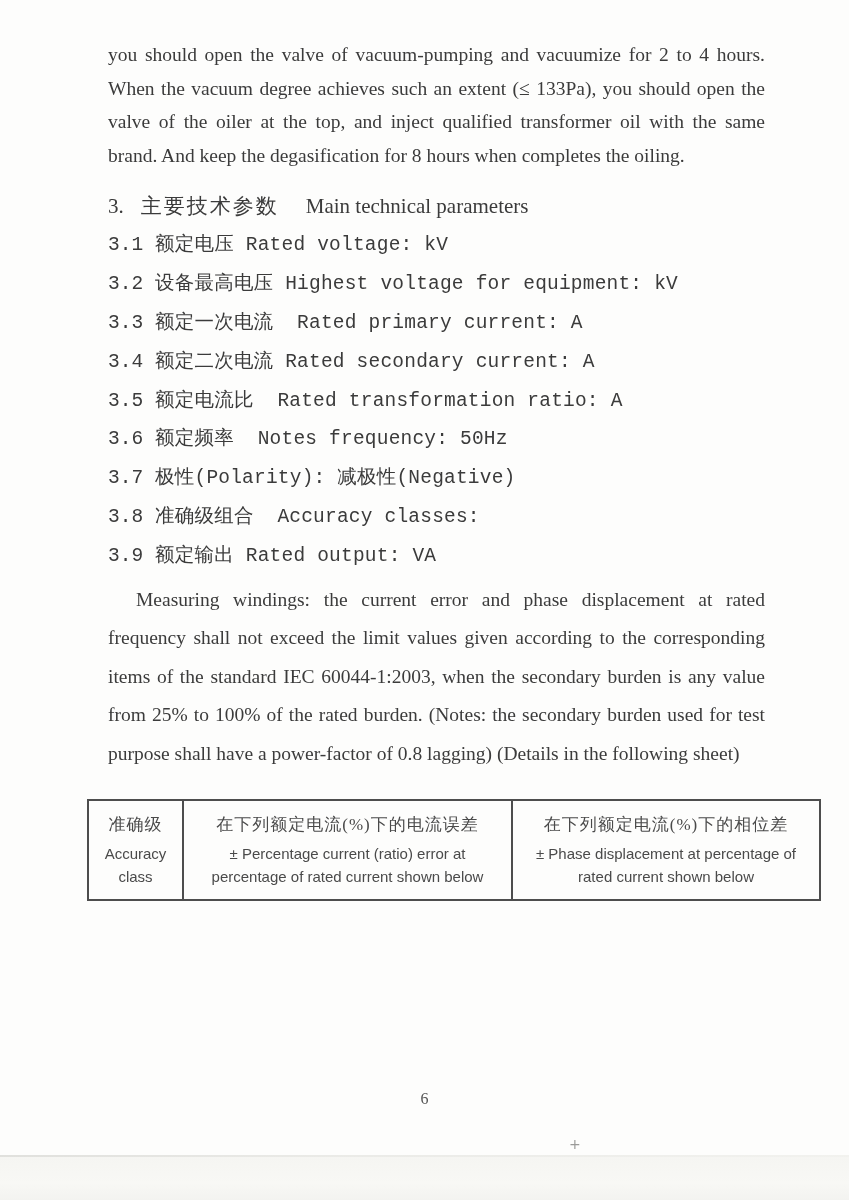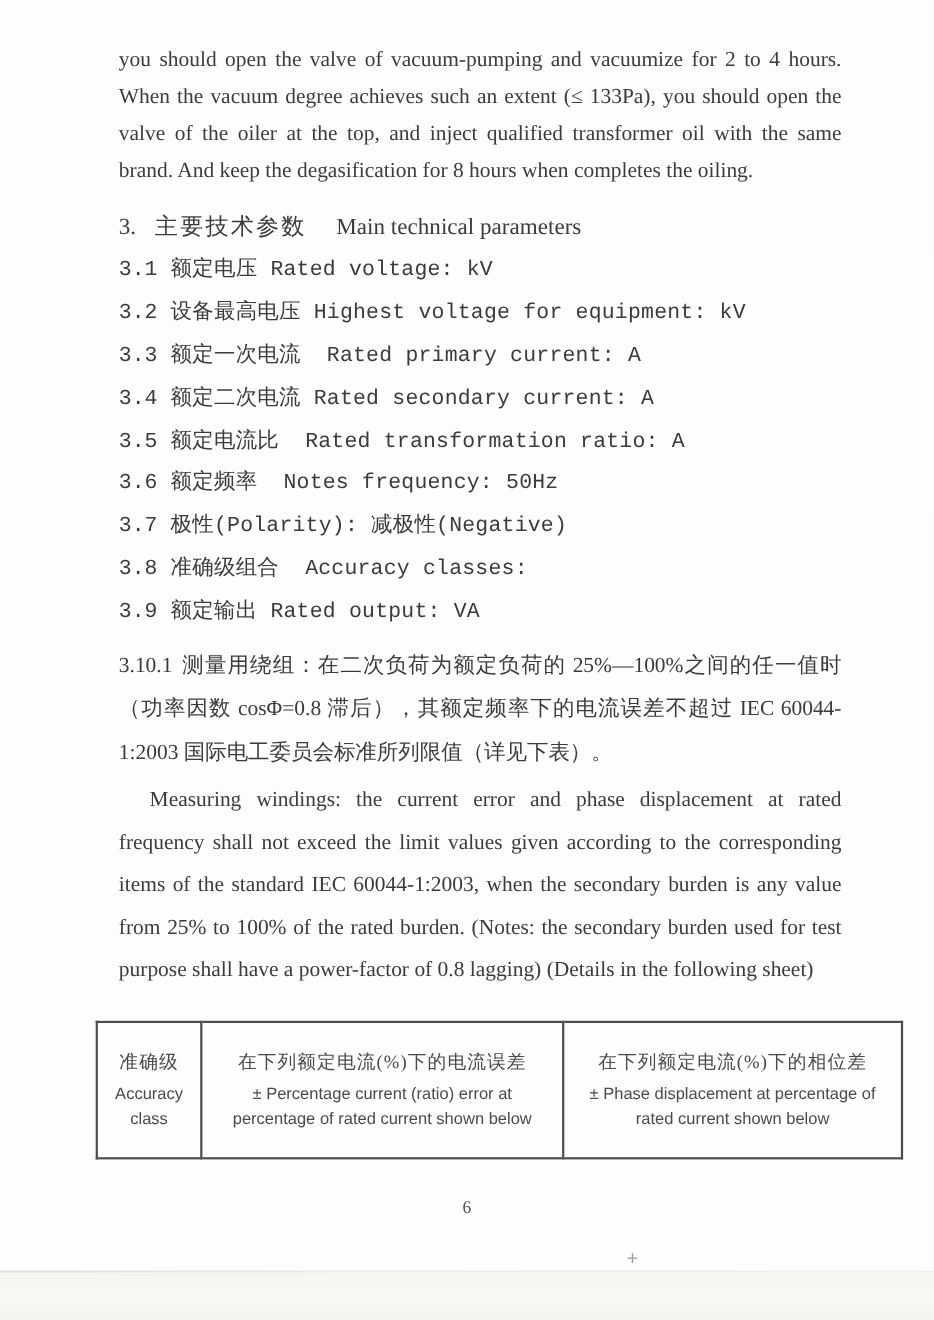--- a/index.html
+++ b/index.html
@@ -70,21 +70,21 @@
     margin-left: -21px;
     width: 690px;
     border-collapse: collapse;
     table-layout: fixed;
   }
   table.accuracy td {
     border: 2px solid #4d4d4d;
     height: 94px;
     text-align: center;
     vertical-align: middle;
-    padding: 14px 6px;
+    padding: 2px 6px;
   }
   .col-1 { width: 81px; }
   .col-2 { width: 315px; }
   .col-3 { width: 294px; }
   .cell-zh {
     font-family: "Liberation Serif", serif;
     font-size: 17px;
     line-height: 26px;
     color: #4a4a4a;
     letter-spacing: 1px;
@@ -168,23 +168,20 @@
         <span class="item-num">3.7</span><span class="item-label">极性(Polarity): 减极性(Negative)</span>
       </div>
       <div class="item">
         <span class="item-num">3.8</span><span class="item-label">准确级组合  Accuracy classes:</span>
       </div>
       <div class="item">
         <span class="item-num">3.9</span><span class="item-label">额定输出 Rated output: VA</span>
       </div>
     </div>
 
-    <p class="subsection">
-      <span class="sub-num">3.10.1</span><span>测量用绕组：在二次负荷为额定负荷的 25%—100%之间的任一值时（功率因数 cosΦ=0.8 滞后），其额定频率下的电流误差不超过 IEC 60044-1:2003 国际电工委员会标准所列限值（详见下表）。</span>
-    </p>
 
     <p class="para-en">Measuring windings: the current error and phase displacement at rated frequency shall not exceed the limit values given according to the corresponding items of the standard IEC 60044-1:2003, when the secondary burden is any value from 25% to 100% of the rated burden. (Notes: the secondary burden used for test purpose shall have a power-factor of 0.8 lagging) (Details in the following sheet)</p>
 
     <table class="accuracy">
       <tbody>
         <tr>
           <td class="col-1">
             <div class="cell-zh">准确级</div>
             <div class="cell-en">Accuracy class</div>
           </td>

